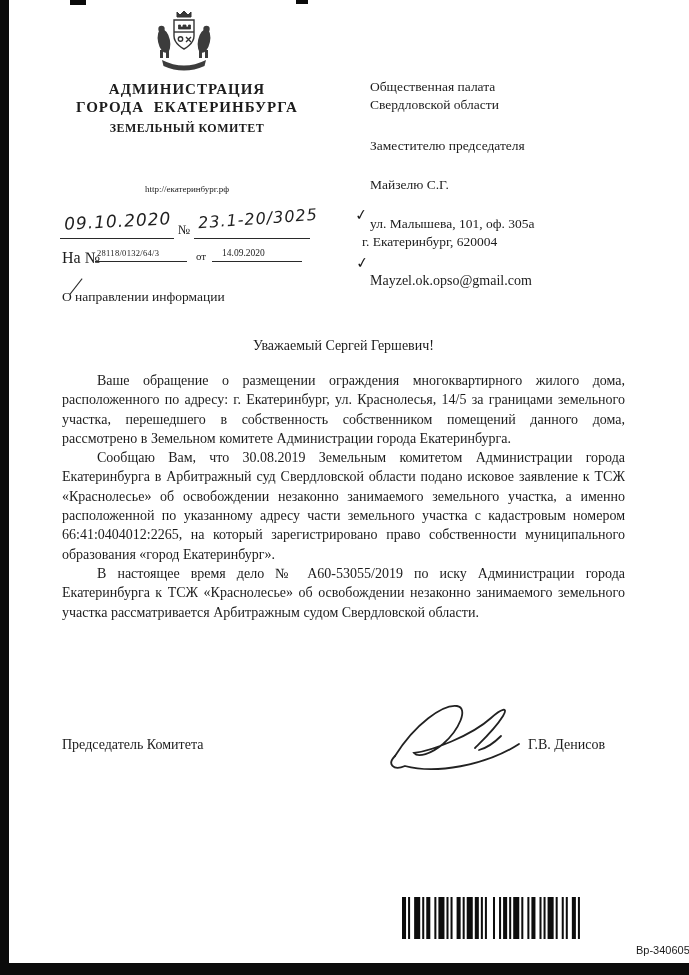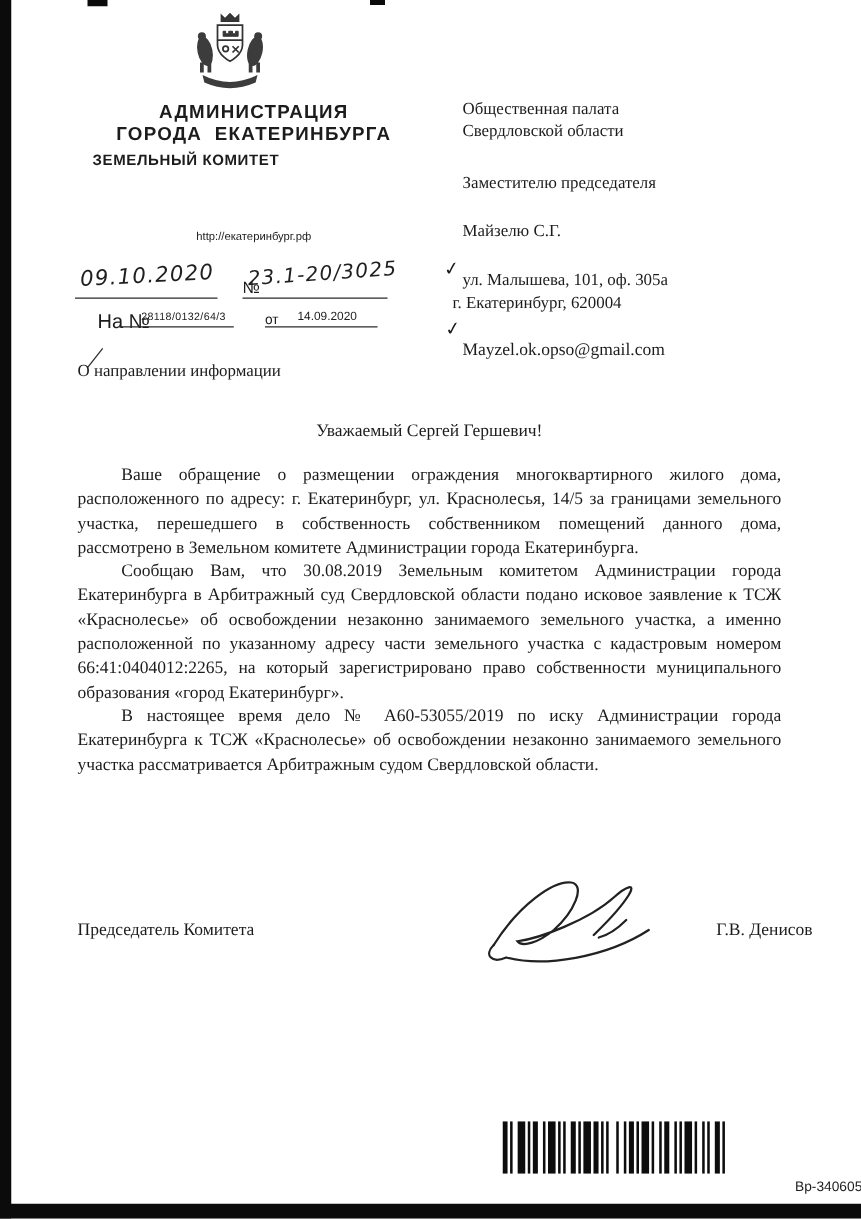--- a/index.html
+++ b/index.html
@@ -5,39 +5,39 @@
   * { margin:0; padding:0; box-sizing:border-box; }
   html,body { background:#9a9a9a; }
   body { font-family:"Liberation Serif", serif; }
 
   .page {
     position:relative; width:689px; height:975px; margin:0 auto;
     background:#ffffff; color:#1c1c1c; overflow:hidden;
   }
 
   .abs { position:absolute; }
-  .sans { font-family:Liberation Sans, sans-serif;margin-left:16px; }
+  .sans { font-family:Liberation Serif, serif; }
   .hand {
     font-family:"DejaVu Sans", sans-serif; font-style:italic;
     color:#1f1f1f; letter-spacing:1px;
   }
 
   
   .scan-left   { left:0; top:0; width:9px; height:975px; background:#0b0b0b; }
   .scan-bottom { left:0; top:963px; width:689px; height:12px; background:#0b0b0b; }
   .scan-mark-a { left:70px; top:0; width:16px; height:5px; background:#0b0b0b; }
   .scan-mark-b { left:296px; top:0; width:12px; height:4px; background:#0b0b0b; }
 
   
   .emblem { left:152px; top:8px; width:64px; height:70px; }
   .org-line { left:58px; width:258px; text-align:center; font-weight:bold;
               font-size:15px; letter-spacing:1px; }
   .org-1 { top:81px; }
   .org-2 { top:99px; word-spacing:5px; }
-  .dept  { left:58px; top:121px; width:258px; text-align:left;
+  .dept  { left:58px; top:121px; width:258px; text-align:center;
            font-weight:bold; font-size:12px; letter-spacing:.5px; }
   .contact { left:58px; width:258px; text-align:center; font-size:9px; line-height:11px; }
   .c1 { top:148px; } .c2 { top:160px; } .c3 { top:172px; } .c4 { top:184px; }
 
   .hw-date { left:64px; top:211px; font-size:17px; transform:rotate(-3deg); }
   .no-sign { left:178px; top:222px; font-size:13px; }
   .hw-number { left:198px; top:209px; font-size:16px; transform:rotate(-4deg); }
   .rule { border-top:1px solid #2a2a2a; height:0; }
   .rule-1 { left:60px;  top:238px; width:114px; }
   .rule-2 { left:194px; top:238px; width:116px; }
@@ -66,21 +66,21 @@
 
   .subject { left:62px; top:289px; font-size:13.5px; }
 
   .salutation { left:62px; top:338px; width:563px; text-align:center; font-size:14px; }
 
   .bodytext { left:62px; top:371px; width:563px; text-align:justify;
               font-size:14px; line-height:19.3px; }
   .bodytext p { text-indent:35px; margin:0; }
 
   .sign-pos  { left:62px;  top:737px; font-size:14px; }
-  .sign-name { left:573px; top:737px; font-size:14px; }
+  .sign-name { left:528px; top:737px; font-size:14px; }
   .signature { left:383px; top:696px; width:152px; height:84px; }
 
   .barcode { left:402px; top:897px; width:184px; height:42px; }
   .barcode svg { width:184px; height:42px; }
   .barcode rect { fill:#0d0d0d; }
   .doc-code { left:592px; top:944px; font-size:11px; font-family:"Liberation Sans", sans-serif;padding-left:44px; }
 </style>
 </head>
 <body>
 

